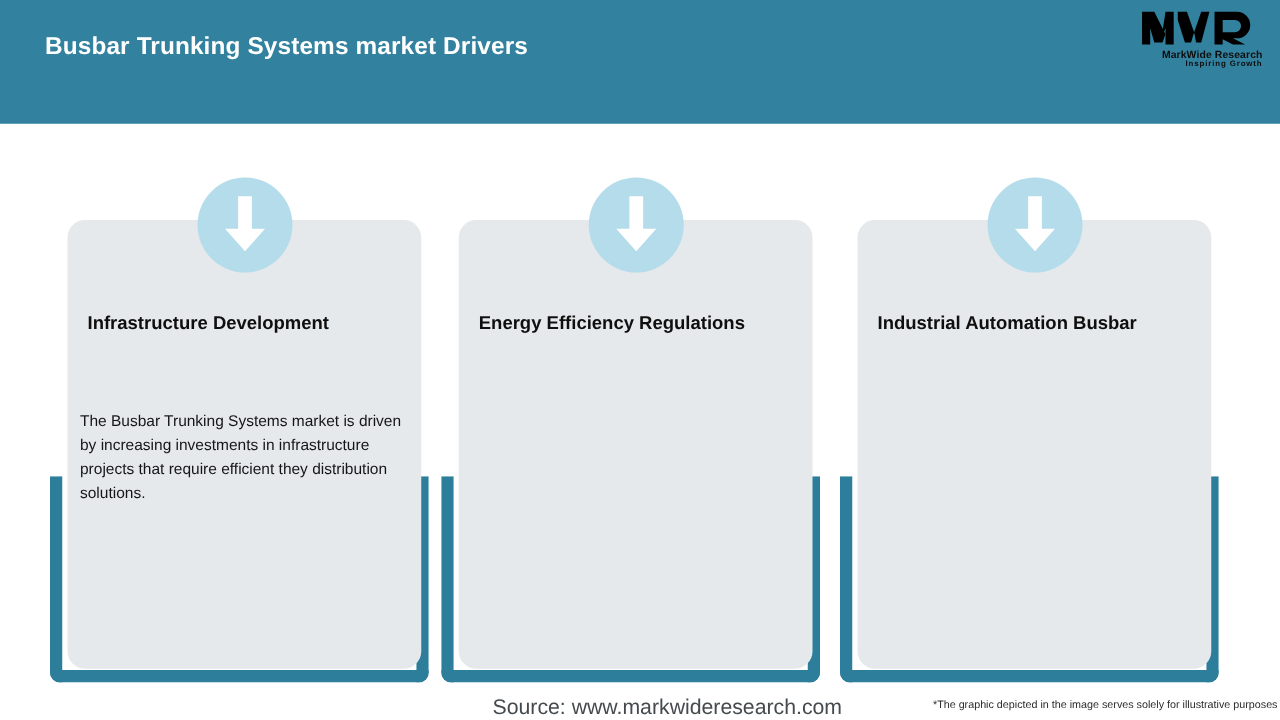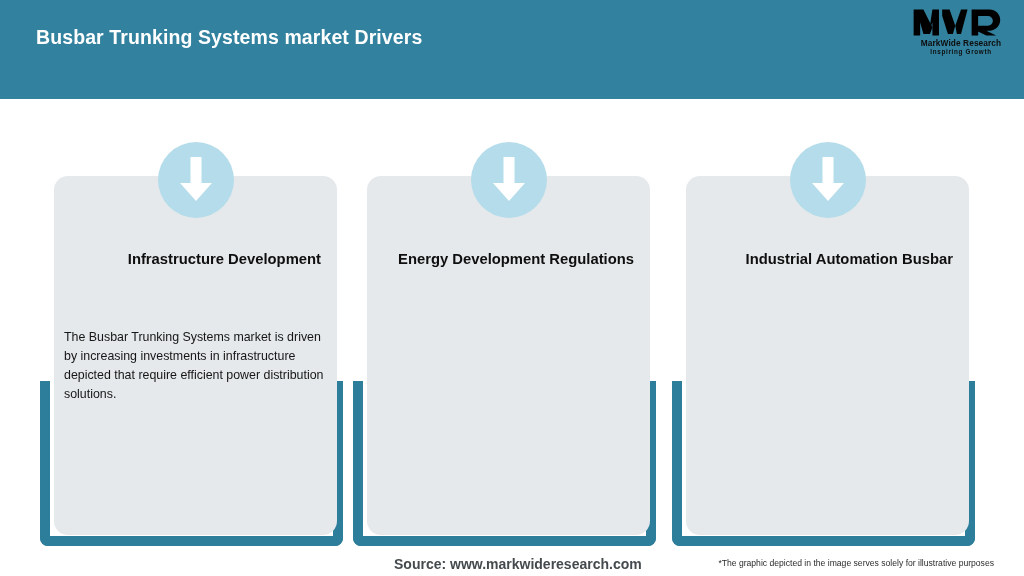--- a/index.html
+++ b/index.html
@@ -43,21 +43,21 @@
     white-space: nowrap;
   }
 
   
   .logo {
     position: absolute;
     right: 14px;
     top: 6px;
     width: 98px;
     height: 56px;
-    text-align: center;
+    text-align: right;
   }
   .logo-mark {
     display: block;
     width: 98px;
     height: 33px;
   }
   .logo-name {
     display: block;
     font-size: 8.3px;
     font-weight: bold;
@@ -121,21 +121,21 @@
   .icon-circle svg {
     display: block;
     margin: 13px auto 0;
   }
 
   .card-title {
     position: absolute;
     left: 16px;
     right: 16px;
     top: 72px;
-    text-align: right;
+    text-align: left;
     font-size: 14.8px;
     font-weight: bold;
     color: #0f0f0f;
     line-height: 22px;
   }
 
   .card-body {
     position: absolute;
     left: 10px;
     right: 10px;
@@ -145,28 +145,28 @@
     color: #161616;
     line-height: 19px;
     text-align: left;
   }
 
   
   .footer-source {
     position: absolute;
     left: 394px;
     top: 556px;
-    font-size: 14px;
-    font-weight: bold;
+    font-size: 17px;
+    font-weight: normal;
     color: #444a4d;
     white-space: nowrap;
   }
   .footer-note {
     position: absolute;
-    right: 30px;
+    right: 2px;
     top: 558px;
     font-size: 8.6px;
     font-weight: normal;
     color: #2b2b2b;
     white-space: nowrap;
   }
 </style>
 </head>
 <body>
 
@@ -194,33 +194,33 @@
 
   <div class="card-group" style="left:40px; top:176px;">
     <div class="bracket"></div>
     <div class="card">
       <div class="icon-circle">
         <svg width="36" height="48" viewBox="0 0 36 48">
           <polygon points="12.5,2 23.5,2 23.5,28 34,28 18,46 2,28 12.5,28" fill="#ffffff"></polygon>
         </svg>
       </div>
       <div class="card-title">Infrastructure Development</div>
-      <div class="card-body">The Busbar Trunking Systems market is driven by increasing investments in infrastructure depicted that require efficient power distribution solutions.</div>
+      <div class="card-body">The Busbar Trunking Systems market is driven by increasing investments in infrastructure projects that require efficient they distribution solutions.</div>
     </div>
   </div>
 
   <div class="card-group" style="left:353px; top:176px;">
     <div class="bracket"></div>
     <div class="card">
       <div class="icon-circle">
         <svg width="36" height="48" viewBox="0 0 36 48">
           <polygon points="12.5,2 23.5,2 23.5,28 34,28 18,46 2,28 12.5,28" fill="#ffffff"></polygon>
         </svg>
       </div>
-      <div class="card-title">Energy Development Regulations</div>
+      <div class="card-title">Energy Efficiency Regulations</div>
     </div>
   </div>
 
   <div class="card-group" style="left:672px; top:176px;">
     <div class="bracket"></div>
     <div class="card">
       <div class="icon-circle">
         <svg width="36" height="48" viewBox="0 0 36 48">
           <polygon points="12.5,2 23.5,2 23.5,28 34,28 18,46 2,28 12.5,28" fill="#ffffff"></polygon>
         </svg>

